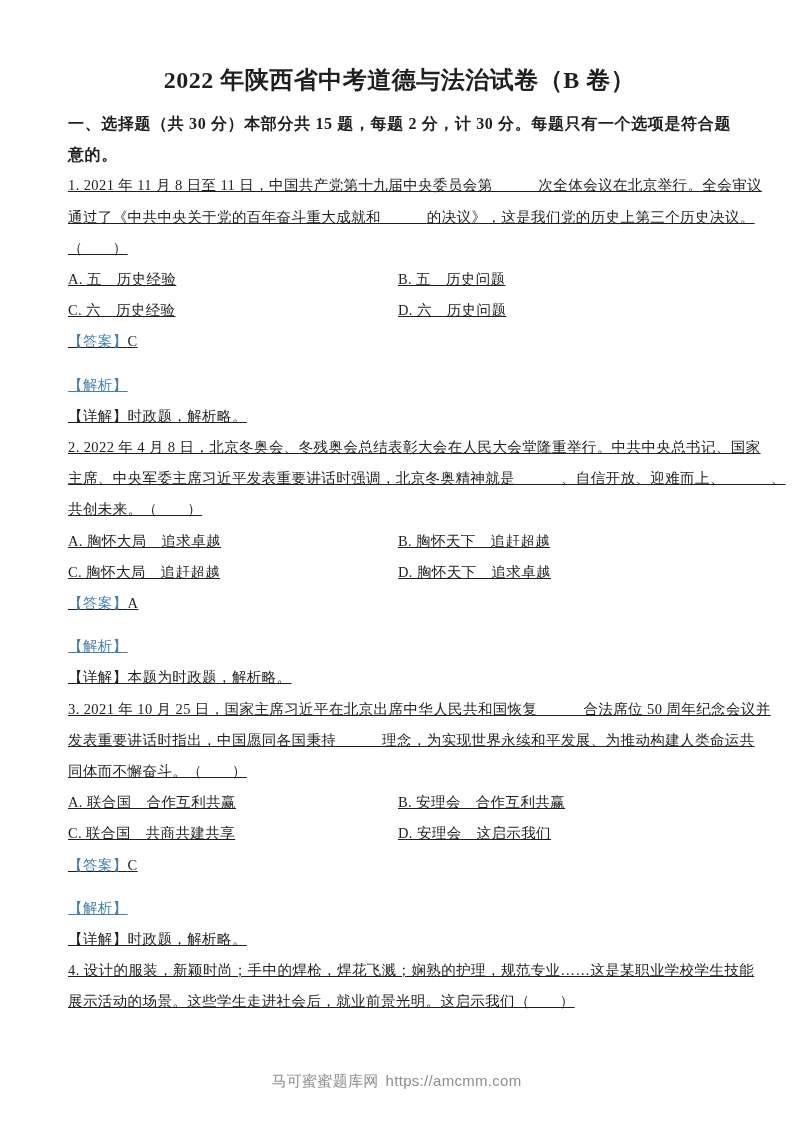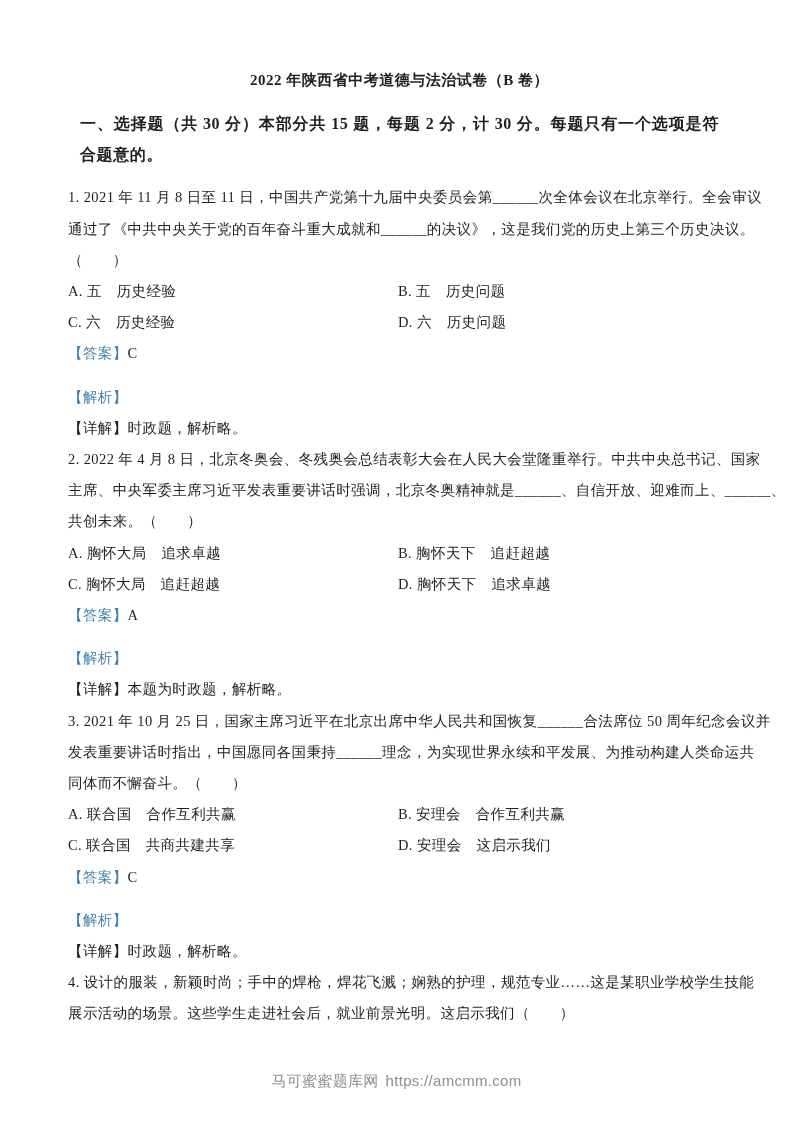--- a/index.html
+++ b/index.html
@@ -15,41 +15,42 @@
     background: #ffffff;
     color: var(--body-text);
     font-family: "Liberation Serif", "DejaVu Serif", serif;
     position: relative;
     overflow: hidden;
   }
   .page {
     padding: 64px 62px 0 68px;
   }
   .doc-title {
-    font-size: 15px;
+    font-size: 24px;
     font-weight: bold;
     text-align: center;
     line-height: 32px;
     margin: 0 0 12px 0;
     letter-spacing: 0.5px;
   }
   .section-header {
     font-size: 16px;
     font-weight: bold;
     line-height: 31.2px;
     text-align: justify;
-    margin: 12px;
+    margin: 0;
     letter-spacing: 0.6px;
   }
   .line {
     font-size: 14.5px;
     line-height: 31.2px;
     margin: 0;
     letter-spacing: 0.4px;
     white-space: nowrap;
+    text-decoration: underline;
   }
   .opt-row {
     display: grid;
     grid-template-columns: 330px auto;
   }
   .marker {
     color: var(--marker-blue);
     margin-top: 12px;
   }
   .footer {

